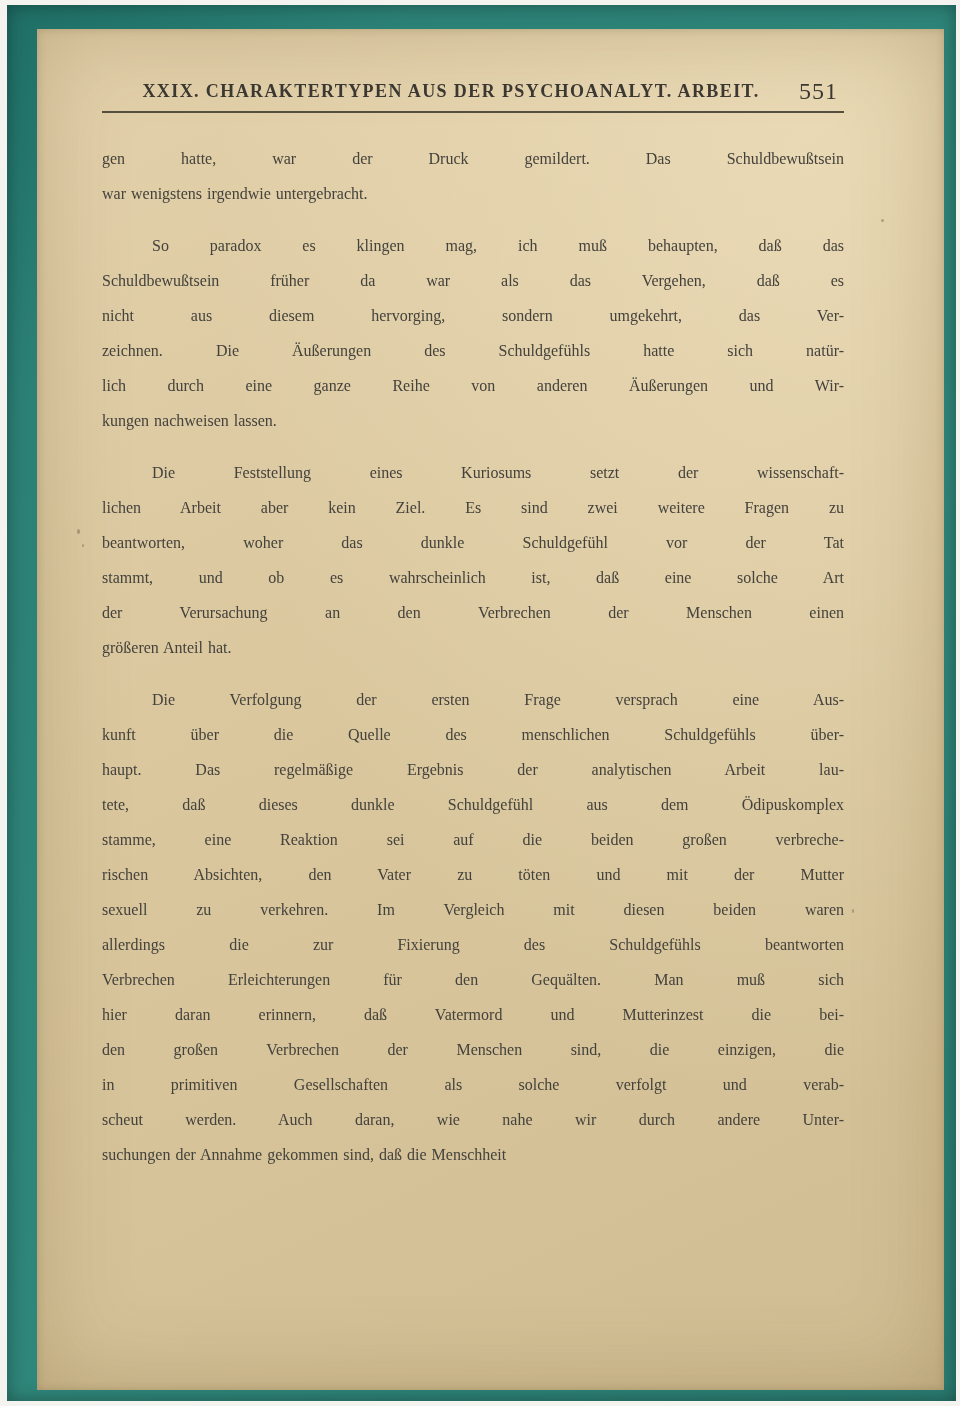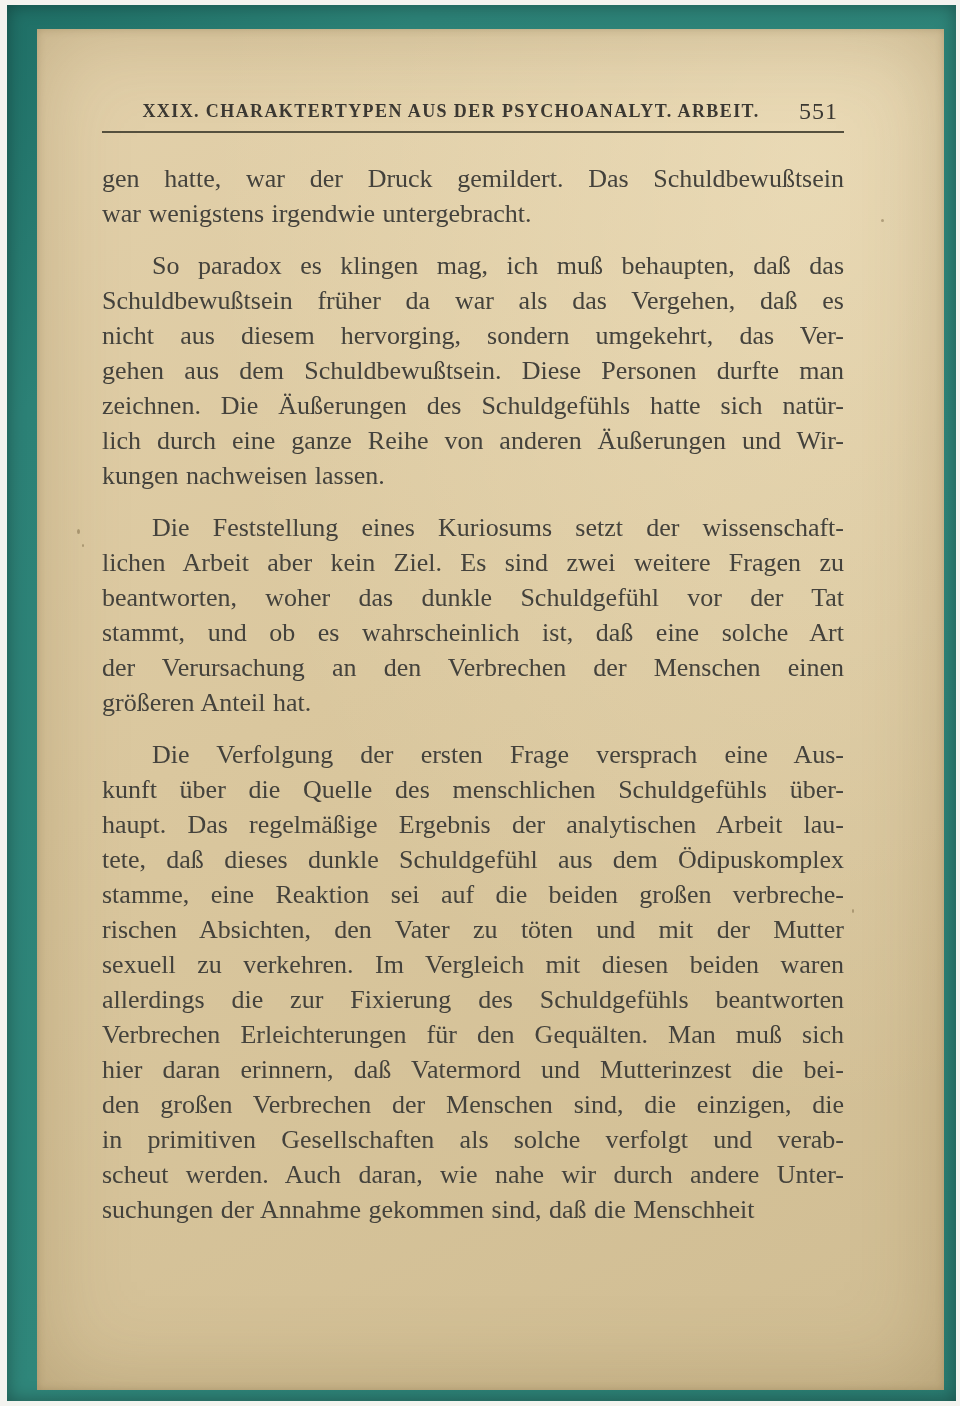--- a/index.html
+++ b/index.html
@@ -27,21 +27,21 @@
       inset 0 0 90px rgba(112, 86, 38, 0.28),
       inset 0 0 8px rgba(90, 70, 30, 0.25);
     color: #43413c;
   }
   .page-inner {
     position: absolute;
     top: 0; left: 65px; right: 100px;
   }
   .running-header {
     position: relative;
-    padding-top: 72px;
+    padding-top: 52px;
   }
   .header-row {
     position: relative;
     text-align: center;
   }
   .header-title {
     display: inline-block;
     font-size: 18px;
     font-weight: bold;
     letter-spacing: 1.4px;
@@ -57,21 +57,21 @@
     letter-spacing: 1px;
     color: #3b3832;
   }
   .header-rule {
     margin-top: 9px;
     border-bottom: 2px solid #55503e;
     height: 0;
   }
   .body-text {
     margin-top: 28px;
-    font-size: 26px;
+    font-size: 16px;
     line-height: 35px;
     color: #44423c;
   }
   .para { margin: 0 0 17px 0; }
   .para:last-child { margin-bottom: 14px; }
   .ln {
     text-align: justify;
     text-align-last: justify;
     white-space: normal;
     word-spacing: 1px;
@@ -104,21 +104,20 @@
 
         <div class="para">
           <div class="ln">gen hatte, war der Druck gemildert. Das Schuldbewußtsein</div>
           <div class="ln end">war wenigstens irgendwie untergebracht.</div>
         </div>
 
         <div class="para">
           <div class="ln ind">So paradox es klingen mag, ich muß behaupten, daß das</div>
           <div class="ln">Schuldbewußtsein früher da war als das Vergehen, daß es</div>
           <div class="ln">nicht aus diesem hervorging, sondern umgekehrt, das Ver-</div>
-          <div class="ln">gehen aus dem Schuldbewußtsein. Diese Personen durfte man</div>
           <div class="ln">zeichnen. Die Äußerungen des Schuldgefühls hatte sich natür-</div>
           <div class="ln">lich durch eine ganze Reihe von anderen Äußerungen und Wir-</div>
           <div class="ln end">kungen nachweisen lassen.</div>
         </div>
 
         <div class="para">
           <div class="ln ind">Die Feststellung eines Kuriosums setzt der wissenschaft-</div>
           <div class="ln">lichen Arbeit aber kein Ziel. Es sind zwei weitere Fragen zu</div>
           <div class="ln">beantworten, woher das dunkle Schuldgefühl vor der Tat</div>
           <div class="ln">stammt, und ob es wahrscheinlich ist, daß eine solche Art</div>

